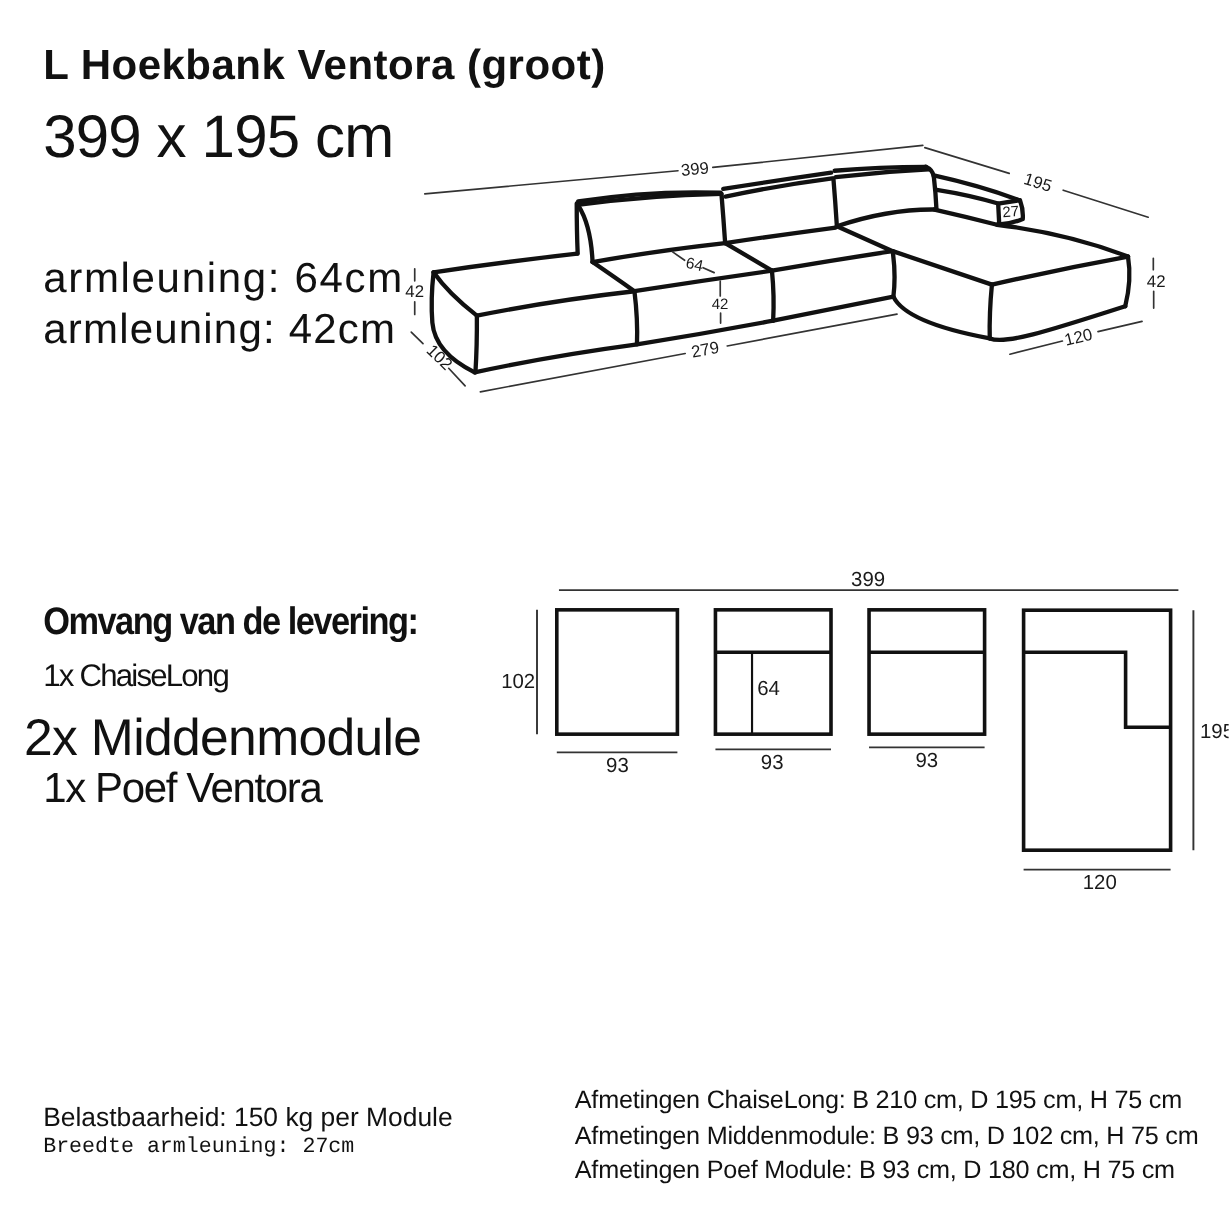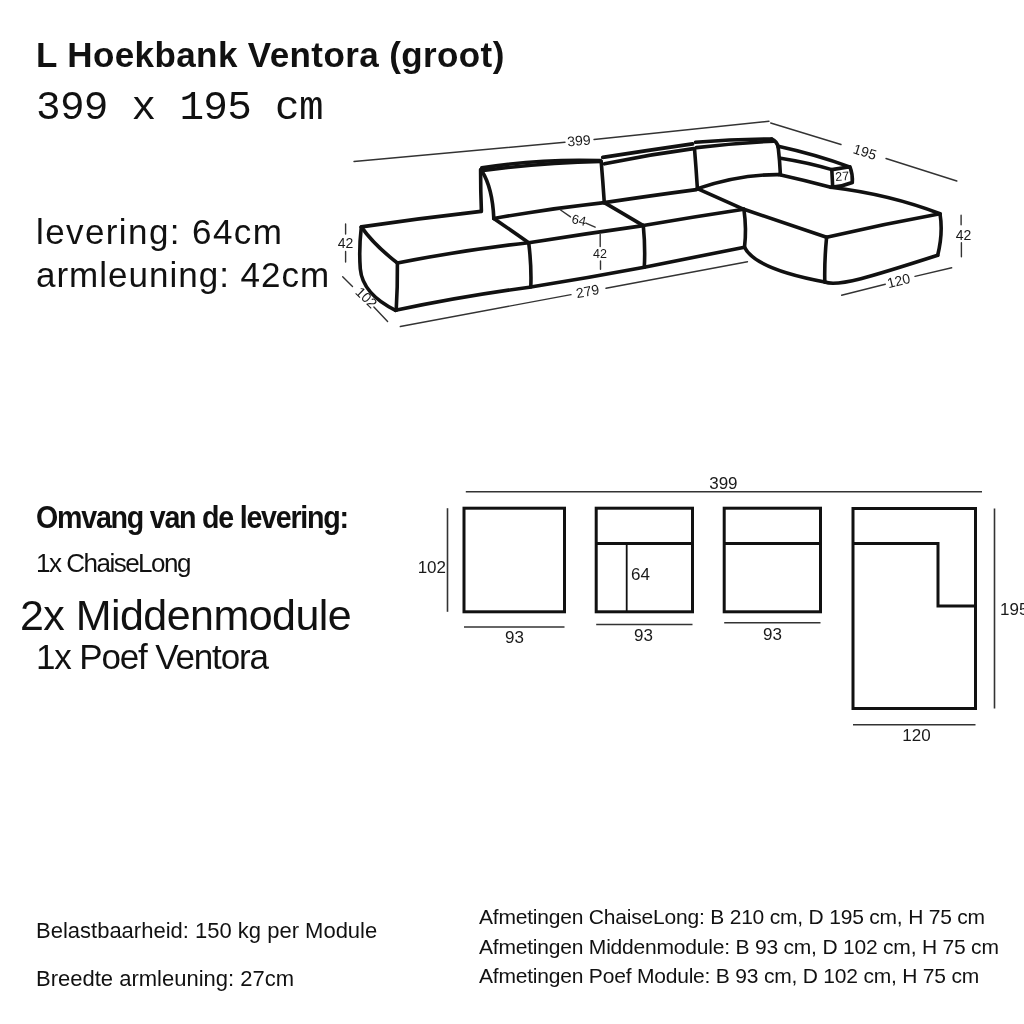--- a/index.html
+++ b/index.html
@@ -6,23 +6,23 @@
   body{width:1024px;height:1024px;position:relative;overflow:hidden;
        font-family:"Liberation Sans",sans-serif;color:#111;}
   .abs{position:absolute;}
   svg text{font-family:"Liberation Sans",sans-serif;fill:#1a1a1a;}
 </style>
 </head>
 <body>
 
 <div class="abs" style="left:36px;top:35px;font-size:35px;font-weight:bold;letter-spacing:0.4px;white-space:nowrap;">L Hoekbank Ventora (groot)</div>
 
-<div class="abs" style="left:36px;top:85px;font-size:41px;letter-spacing:-0.7px;white-space:nowrap;font-family:Liberation Mono, monospace;">399 x 195 cm</div>
-
-<div class="abs" style="left:36px;top:212px;font-size:35px;letter-spacing:1.4px;white-space:nowrap;">levering: 64cm</div>
+<div class="abs" style="left:36px;top:85px;font-size:50px;letter-spacing:-0.7px;white-space:nowrap;">399 x 195 cm</div>
+
+<div class="abs" style="left:36px;top:212px;font-size:35px;letter-spacing:1.4px;white-space:nowrap;">armleuning: 64cm</div>
 
 <div class="abs" style="left:36px;top:255px;font-size:35px;letter-spacing:1.0px;white-space:nowrap;">armleuning: 42cm</div>
 
 <svg class="abs" style="left:0;top:0;" width="1024" height="1024" viewBox="0 0 1024 1024">
   <g fill="none" stroke="#111" stroke-width="3.6" stroke-linecap="round" stroke-linejoin="round">
 
     <path d="M481.3,170.8 Q541,162.6 601.2,161.5"></path>
 
     <path d="M481.8,167.9 Q540,158.6 600.5,160.6"></path>
 
@@ -204,19 +204,19 @@
 
   <text x="1000" y="615" font-size="17">195</text>
 
   <path d="M853,724.7 L975.5,724.7" stroke="#333" stroke-width="1.6"></path>
 
   <text x="916.5" y="741" text-anchor="middle" font-size="17">120</text>
 </svg>
 
 <div class="abs" style="left:36px;top:918px;font-size:22px;letter-spacing:0px;white-space:nowrap;">Belastbaarheid: 150 kg per Module</div>
 
-<div class="abs" style="left:36px;top:966px;font-size:22px;letter-spacing:0px;white-space:nowrap;">Breedte armleuning: 27cm</div>
+<div class="abs" style="left:36px;top:946px;font-size:18px;letter-spacing:0px;white-space:nowrap;font-family:Liberation Mono, monospace;">Breedte armleuning: 27cm</div>
 
 <div class="abs" style="left:479px;top:905px;font-size:21px;letter-spacing:-0.2px;white-space:nowrap;">Afmetingen ChaiseLong: B 210 cm, D 195 cm, H 75 cm</div>
 
 <div class="abs" style="left:479px;top:935px;font-size:21px;letter-spacing:-0.2px;white-space:nowrap;text-align:right;">Afmetingen Middenmodule: B 93 cm, D 102 cm, H 75 cm</div>
 
-<div class="abs" style="left:479px;top:964px;font-size:21px;letter-spacing:-0.2px;white-space:nowrap;">Afmetingen Poef Module: B 93 cm, D 102 cm, H 75 cm</div>
+<div class="abs" style="left:479px;top:964px;font-size:21px;letter-spacing:-0.2px;white-space:nowrap;">Afmetingen Poef Module: B 93 cm, D 180 cm, H 75 cm</div>
 
 </body></html>

